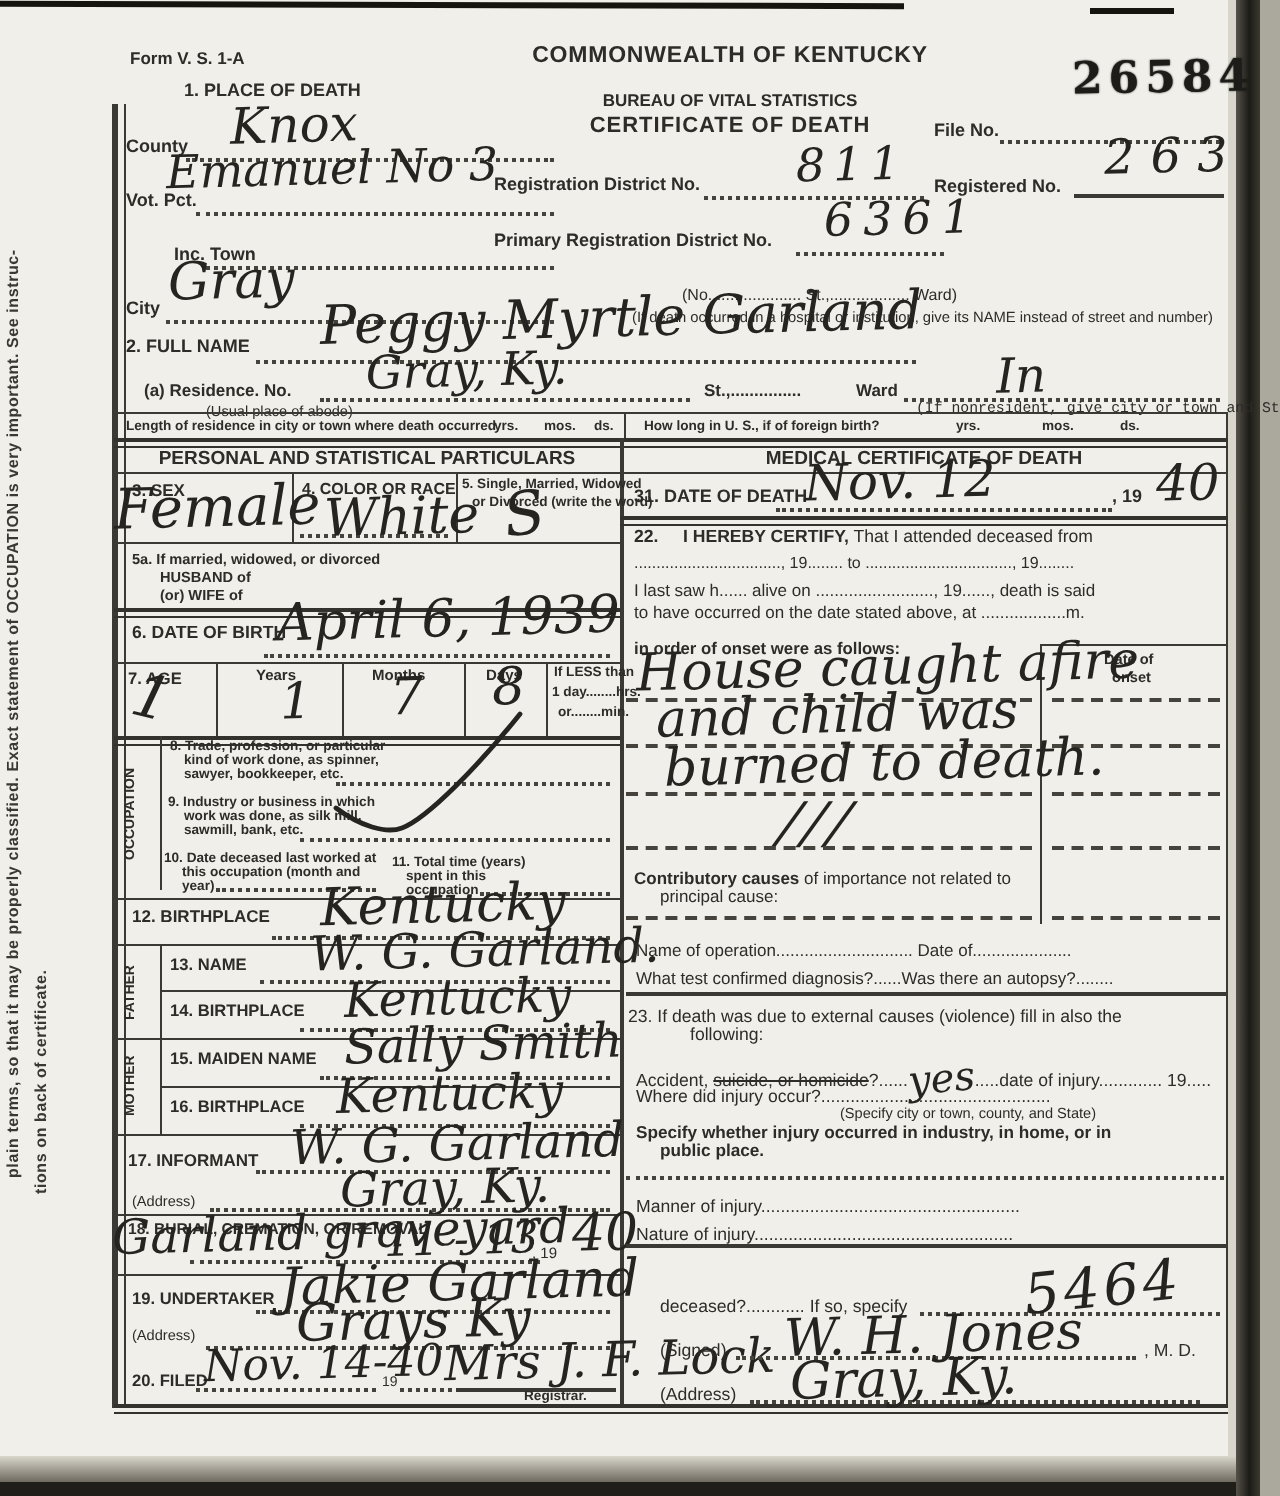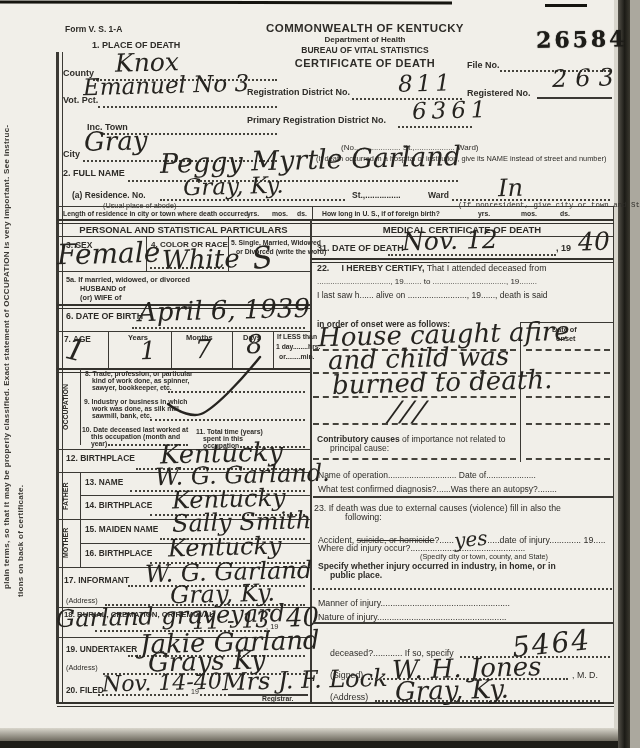--- a/index.html
+++ b/index.html
@@ -53,21 +53,20 @@
   <div class="hw" style="left:83px;top:74px;font-size:23px;">Emanuel No 3</div>
 
   <div class="t b" style="left:63px;top:122px;font-size:9px;padding-left:24px;">Inc. Town</div>
   <div class="dot" style="left:103px;top:133px;width:174px;"></div>
 
   <div class="t b" style="left:63px;top:149px;font-size:9px;">City</div>
   <div class="dot" style="left:83px;top:160px;width:194px;"></div>
   <div class="hw" style="left:84px;top:128px;font-size:26px;">Gray</div>
 
   <div class="t b c" style="left:245px;top:22px;width:240px;font-size:11.5px;letter-spacing:.4px;">COMMONWEALTH OF KENTUCKY</div>
-  <div class="t b c" style="left:245px;top:35px;width:240px;font-size:8px;">Department of Health</div>
   <div class="t b c" style="left:245px;top:45px;width:240px;font-size:8.5px;">BUREAU OF VITAL STATISTICS</div>
   <div class="t b c" style="left:245px;top:57px;width:240px;font-size:11px;letter-spacing:.5px;">CERTIFICATE OF DEATH</div>
 
   <div class="t b" style="left:247px;top:87px;font-size:9px;">Registration District No.</div>
   <div class="dot" style="left:352px;top:98px;width:110px;"></div>
   <div class="hw" style="left:398px;top:72px;font-size:23px;letter-spacing:4px;">811</div>
 
   <div class="t b" style="left:247px;top:115px;font-size:9px;">Primary Registration District No.</div>
   <div class="dot" style="left:398px;top:126px;width:74px;"></div>
   <div class="hw" style="left:412px;top:99px;font-size:23px;letter-spacing:5px;">6361</div>
@@ -240,20 +239,21 @@
   <div class="t b" style="left:317px;top:243px;font-size:9px;">31. DATE OF DEATH</div>
   <div class="dot" style="left:388px;top:254px;width:168px;"></div>
   <div class="hw" style="left:402px;top:228px;font-size:25px;">Nov. 12</div>
   <div class="t b" style="left:556px;top:243px;font-size:9px;">,  19</div>
   <div class="hw" style="left:578px;top:229px;font-size:25px;">40</div>
   <div class="dbl" style="left:310px;top:258px;width:304px;"></div>
 
   <div class="t" style="left:317px;top:263px;font-size:8.8px;"><span class="b">22.</span><span>&nbsp;&nbsp;&nbsp;&nbsp;&nbsp;</span><span class="b">I HEREBY CERTIFY,</span><span> That I attended deceased from</span></div>
   <div class="t" style="left:317px;top:277px;font-size:8px;">................................., 19........ to ................................., 19........</div>
   <div class="t" style="left:317px;top:290px;font-size:8.5px;">I last saw h...... alive on ........................., 19......, death is said</div>
+  <div class="t" style="left:317px;top:301px;font-size:8.5px;">to have occurred on the date stated above, at ..................m.</div>
   <div class="t b" style="left:317px;top:319px;font-size:8.4px;">in order of onset were as follows:</div>
 
   <div class="hl" style="left:520px;top:322px;width:94px;"></div>
   <div class="vl" style="left:520px;top:322px;height:140px;"></div>
   <div class="t b" style="left:552px;top:325px;font-size:7.3px;">Date of</div>
   <div class="t b" style="left:556px;top:334px;font-size:7.3px;">onset</div>
 
   <div class="hw" style="left:318px;top:321px;font-size:26px;">House caught afire</div>
   <div class="dash" style="left:313px;top:349px;width:203px;"></div>
   <div class="dash" style="left:526px;top:349px;width:84px;"></div>

